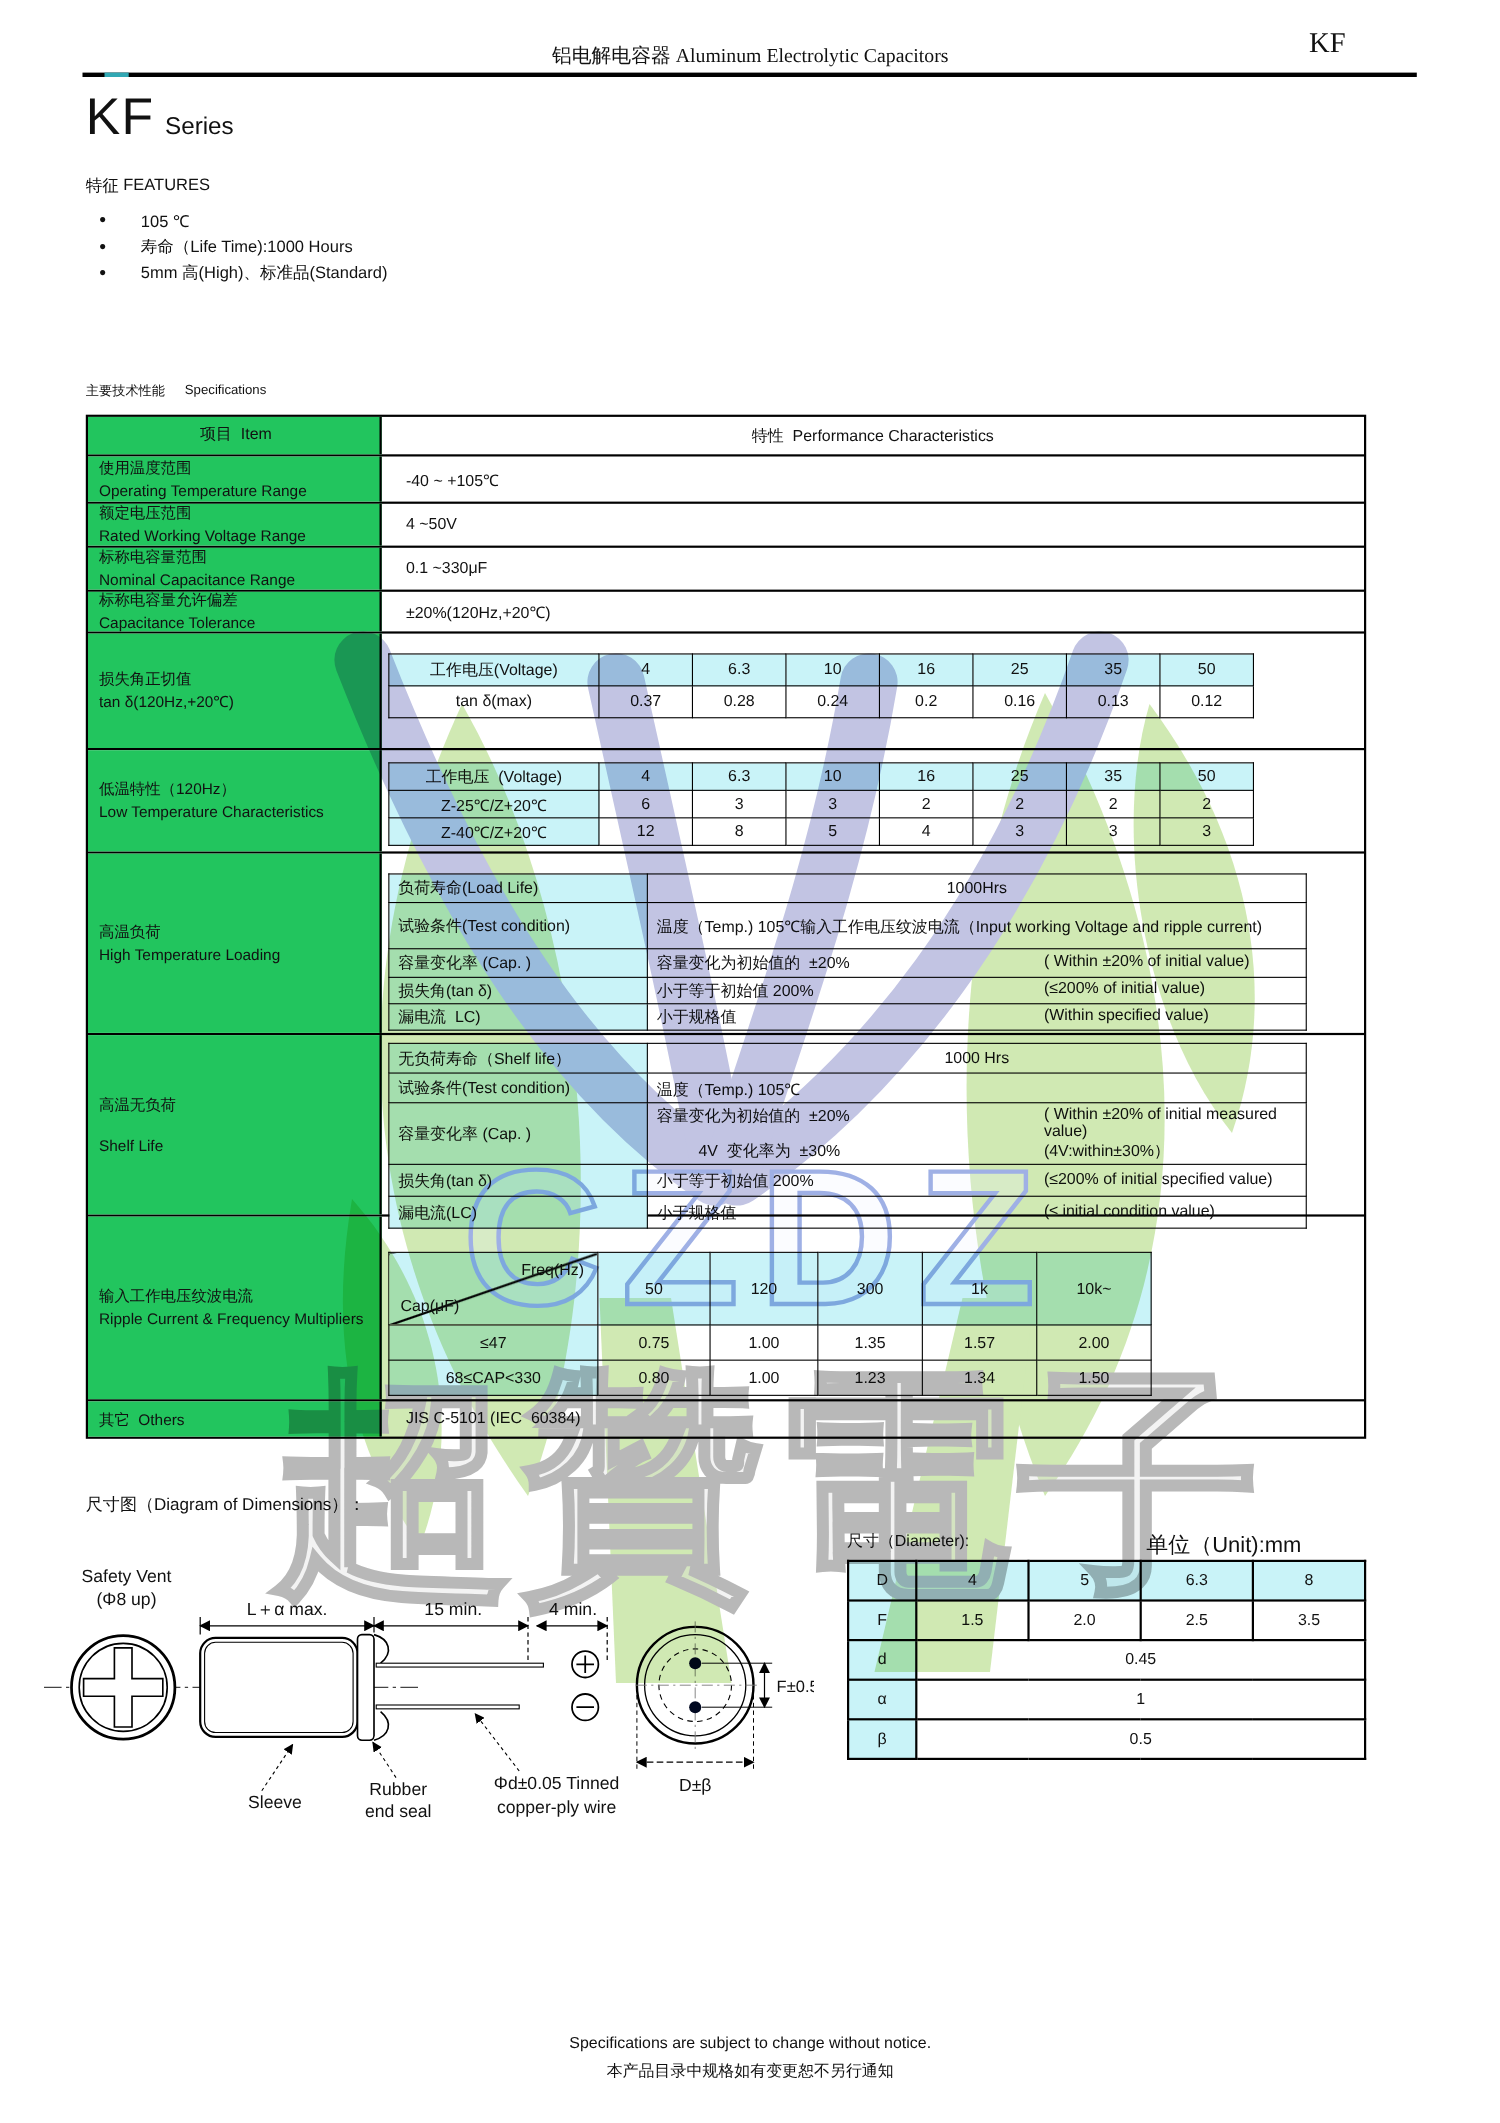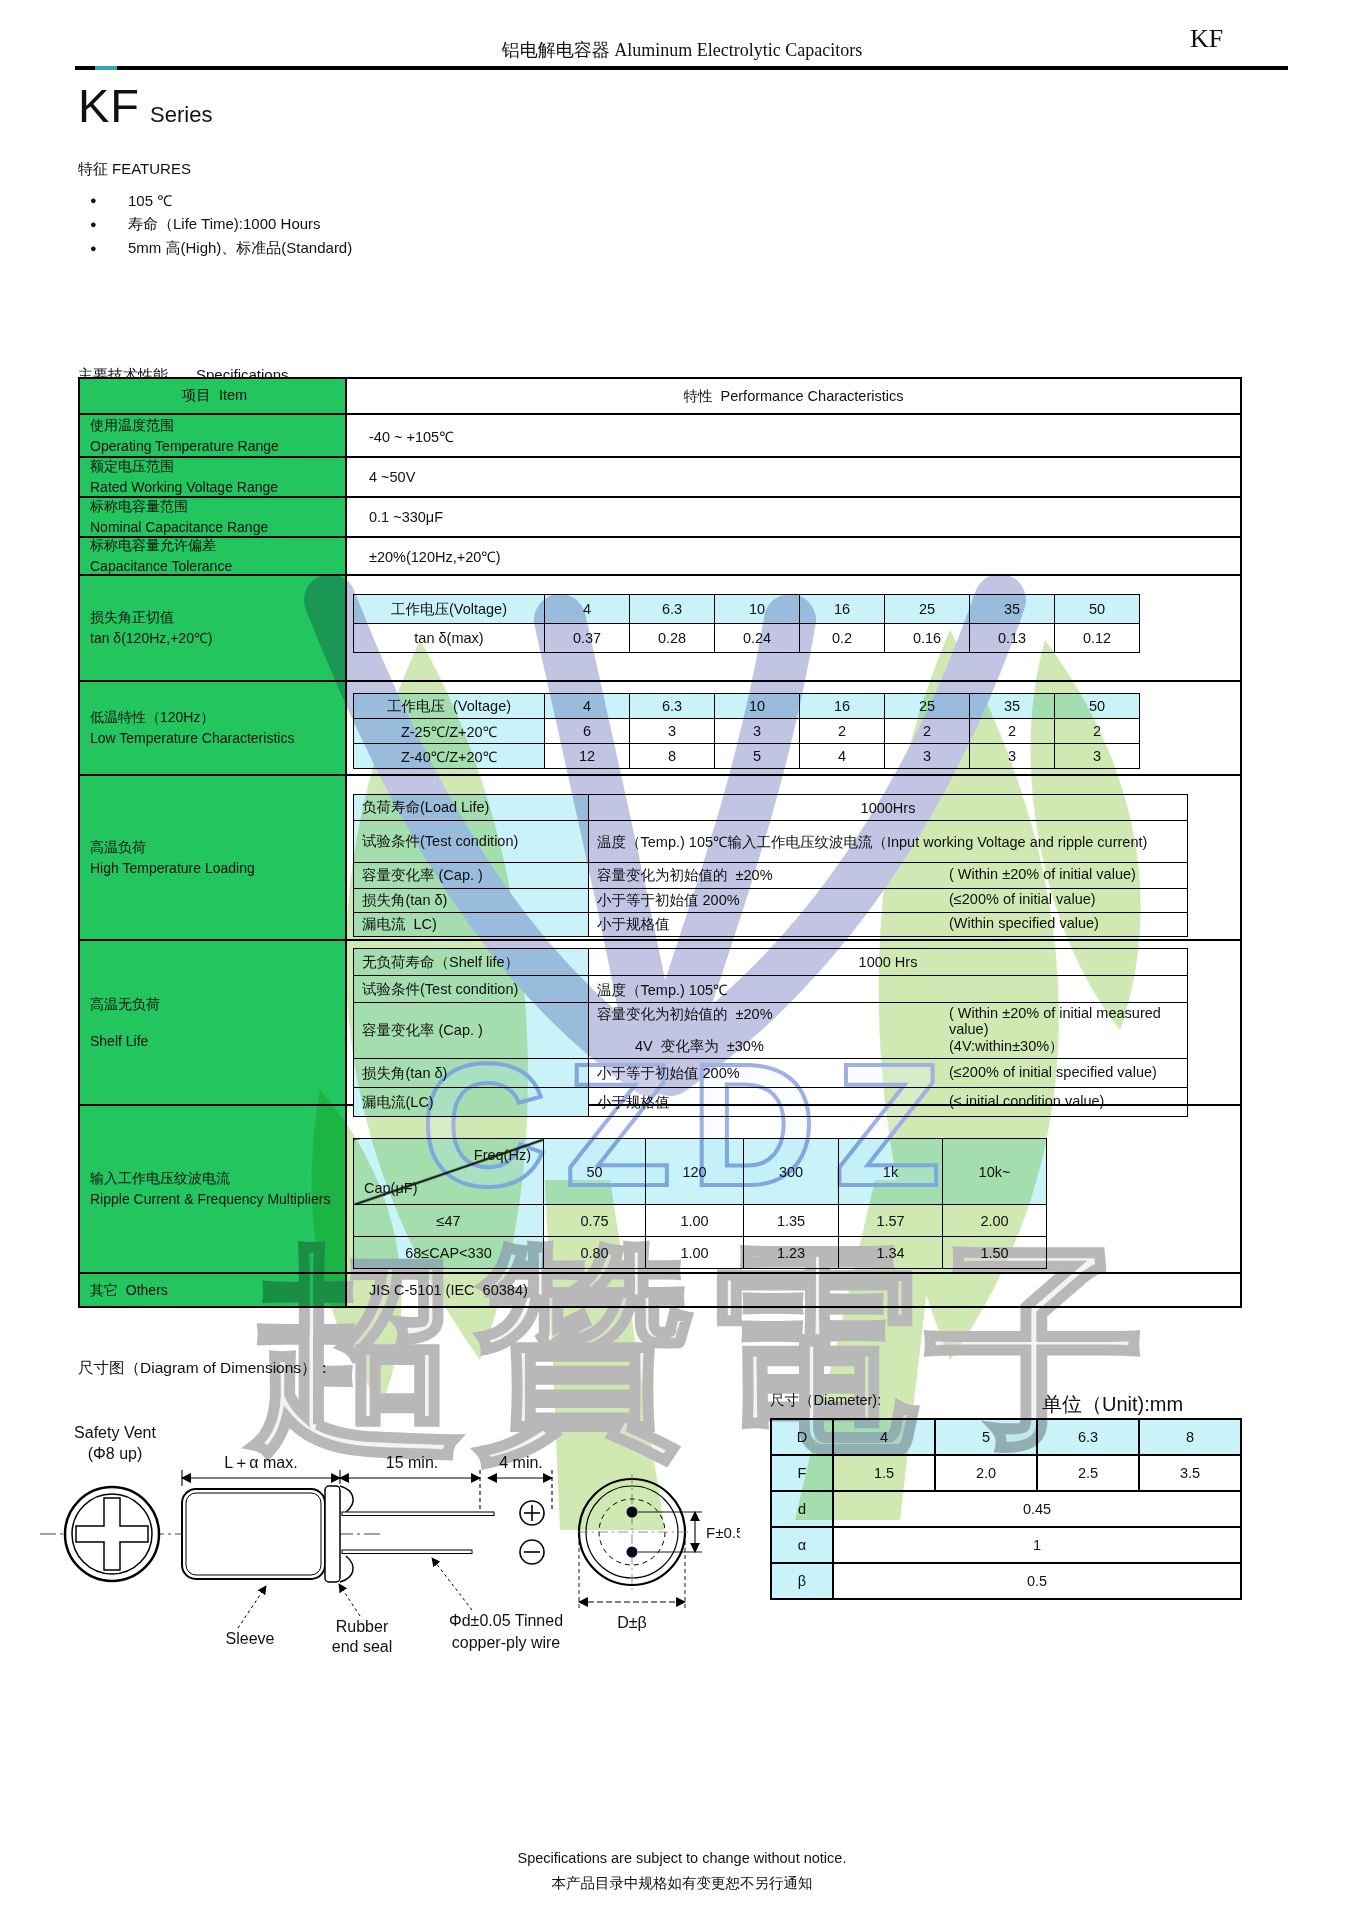--- a/index.html
+++ b/index.html
@@ -16,21 +16,21 @@
   .series-title{left:78px;top:78px;display:flex;align-items:baseline}
   .series-title .kf{font-size:47px;letter-spacing:1px}
   .series-title .sx{font-size:22px;margin-left:10px}
 
   
   .features{left:78px;top:160px;font-size:15px}
   .features .hd{display:flex;gap:4px;margin-bottom:14px}
   .feat{display:flex;align-items:center;margin-top:10px;height:14px}
   .feat .dot{flex:0 0 50px;padding-left:12px;font-size:11px;box-sizing:border-box}
 
-  .spec-hd{left:78px;top:366px;font-size:15px;display:flex;gap:28px}
+  .spec-hd{left:78px;top:347px;font-size:12px;display:flex;gap:18px}
 
   
   .spec{left:78px;top:377px;width:1160px;border:2.5px solid #000;font-size:14.5px;box-sizing:content-box}
   .srow{display:flex;border-top:2px solid #000;box-sizing:border-box}
   .srow.first{border-top:none}
   .cl{flex:0 0 267px;background:#22c55e;border-right:2px solid #000;padding:3px 6px 3px 10px;
       display:flex;flex-direction:column;justify-content:center;line-height:1.5;font-size:14px;box-sizing:border-box}
   .cr{flex:1;min-width:0;box-sizing:border-box}
   .cr.center{display:flex;align-items:center;padding-left:22px}
   .hrow .cl{align-items:center;text-align:center;font-size:14.5px}

